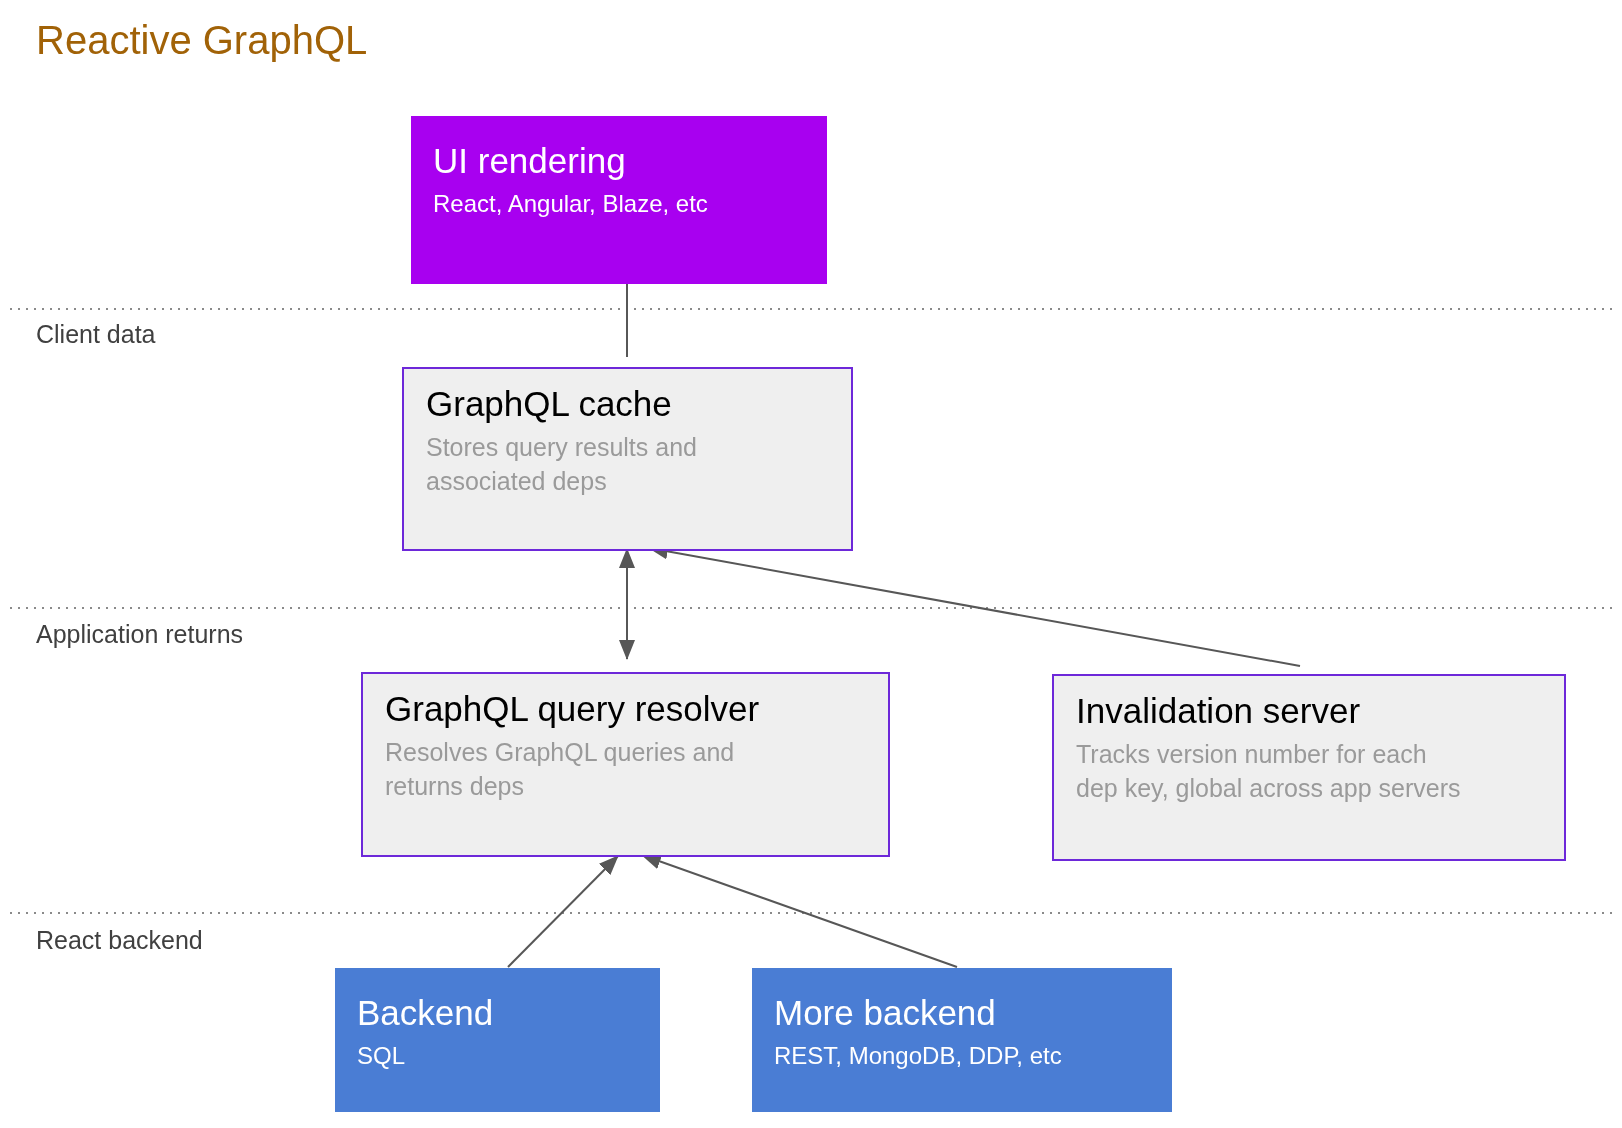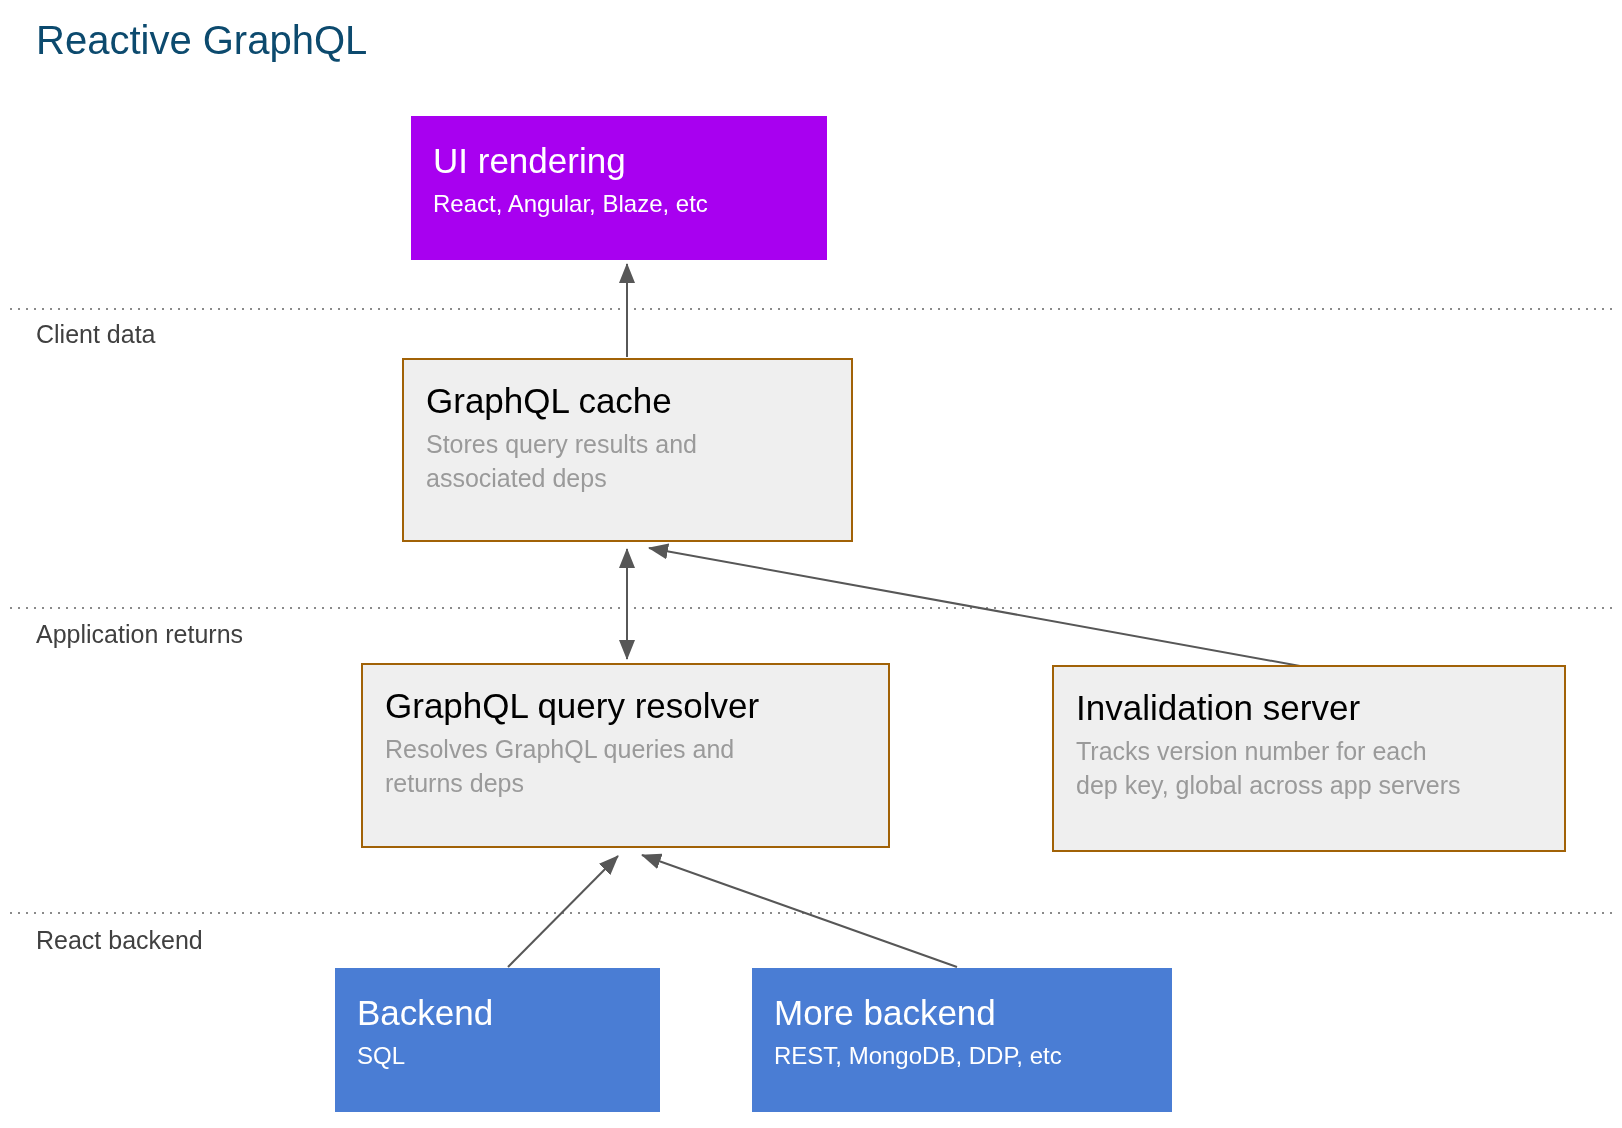--- a/index.html
+++ b/index.html
@@ -4,39 +4,40 @@
 <style>
   html, body { margin: 0; padding: 0; background: #ffffff; }
   body {
     width: 1622px; height: 1128px;
     position: relative; overflow: hidden;
     font-family: "Liberation Sans", "DejaVu Sans", sans-serif;
     -webkit-font-smoothing: antialiased;
   }
   .page-title {
     position: absolute; left: 36px; top: 18px;
-    font-size: 40px; color: #0c4a6e; letter-spacing: 0; text-align: right;
+    font-size: 40px; color: #a16207; letter-spacing: 0; text-align: right;
   }
   .lane-divider {
     position: absolute; left: 10px; right: 10px; height: 2px;
     background-image: repeating-linear-gradient(to right, #8a8a8a 0 2px, transparent 2px 8px);
   }
   .lane-label {
     position: absolute; left: 36px;
     font-size: 25px; color: #404040;
   }
   .node {
     position: absolute; box-sizing: border-box;
   }
   .node .node-title { font-size: 35px; line-height: 1.2; margin: 0; font-weight: normal; }
   .node .node-subtitle { font-size: 25px; line-height: 1.34; margin: 6px 0 0 0; white-space: pre-line; }
   .node--gray {
     background: #efefef;
-    border: 2px solid #a16207;
-    padding: 20px 22px;
+    border: 2px solid #6d28d9;
+    padding: 14px 22px;
+    margin-top: 9px;
   }
   .node--gray .node-title { color: #000; }
   .node--gray .node-subtitle { color: #9a9a9a; }
   .node--fill {
     border: none; padding: 24px 22px;
   }
   .node--fill .node-title { color: #fff; }
   .node--fill .node-subtitle { color: #fff; font-size: 24px; }
   #edges-layer {
     position: absolute; left: 0; top: 0; width: 1622px; height: 1128px;
@@ -64,21 +65,21 @@
     </marker>
   </defs>
   <line x1="627" y1="357" x2="627" y2="264" marker-end="url(#ah)"></line>
   <line x1="627" y1="602" x2="627" y2="549" marker-end="url(#ah)"></line>
   <line x1="627" y1="600" x2="627" y2="659" marker-end="url(#ah)"></line>
   <line x1="1300" y1="666" x2="649" y2="548" marker-end="url(#ah)"></line>
   <line x1="508" y1="967" x2="618" y2="856" marker-end="url(#ah)"></line>
   <line x1="957" y1="967" x2="642" y2="855" marker-end="url(#ah)"></line>
 </svg>
 
-<div class="node node--fill" style="left: 411px; top: 116px; width: 416px; height: 144px; background-color: rgb(168, 0, 240);">
+<div class="node node--fill" style="left: 411px; top: 116px; width: 416px; height: 168px; background-color: rgb(168, 0, 240);">
   <div class="node-title">UI rendering</div>
   <div class="node-subtitle">React, Angular, Blaze, etc</div>
 </div>
 
 <div class="node node--gray" style="left: 402px; top: 358px; width: 451px; height: 184px; background-color: rgb(239, 239, 239);">
   <div class="node-title">GraphQL cache</div>
   <div class="node-subtitle">Stores query results and
 associated deps</div>
 </div>
 

